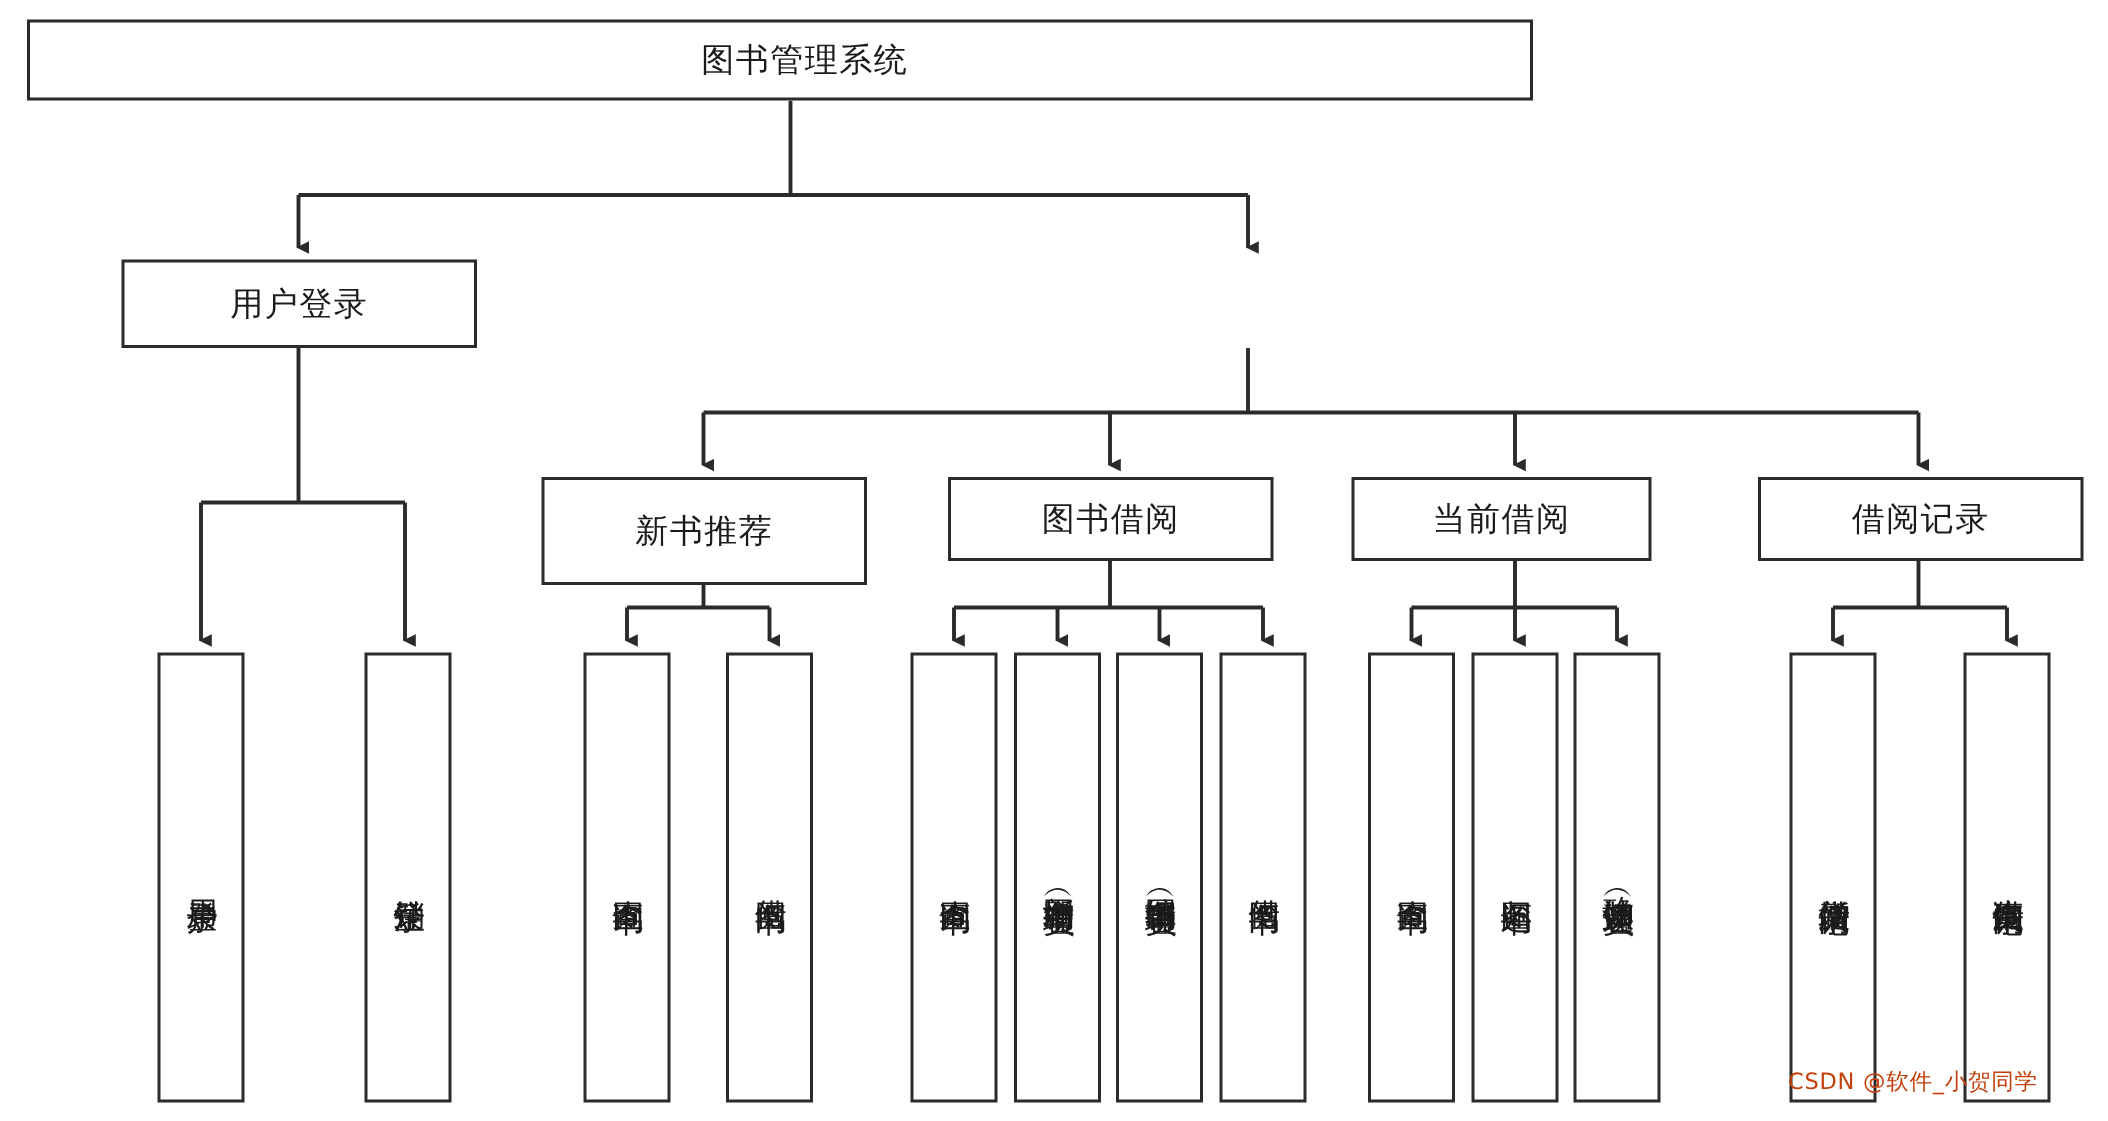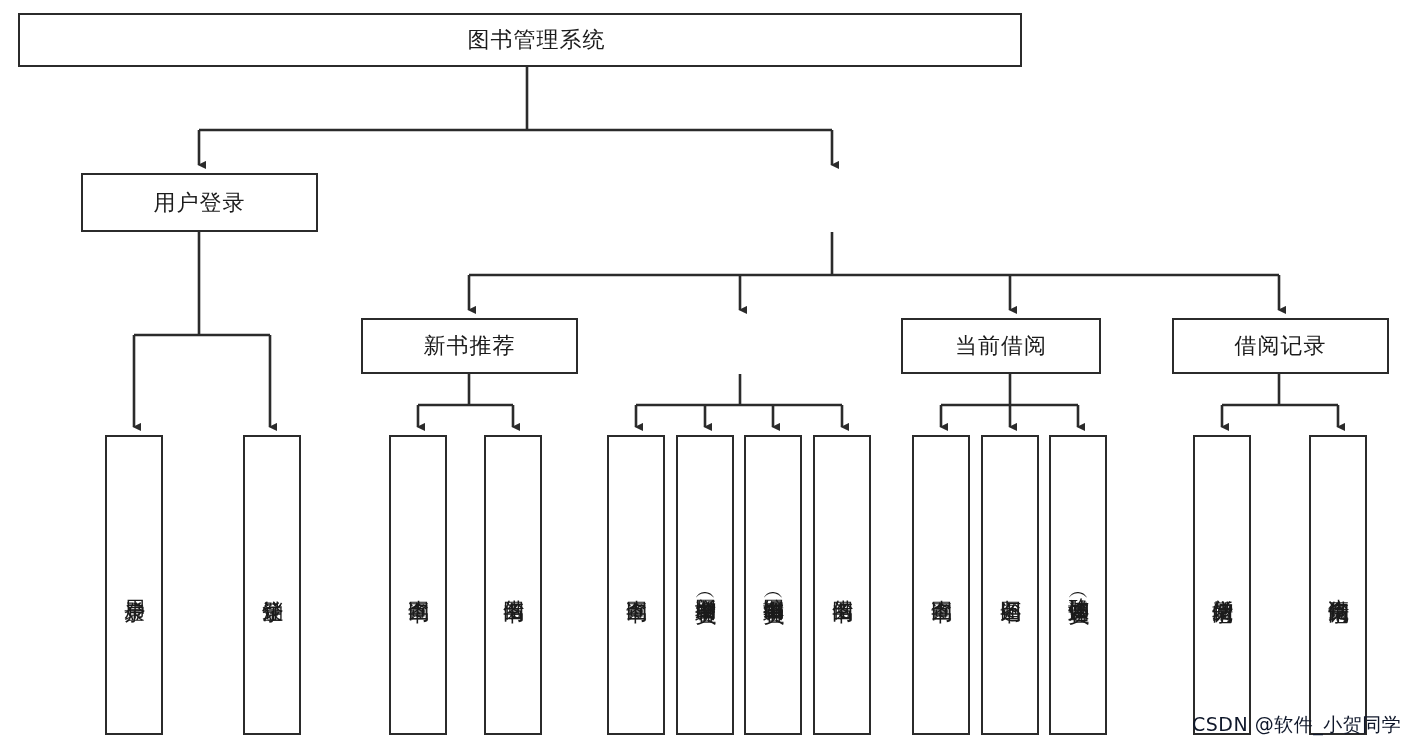--- a/index.html
+++ b/index.html
@@ -49,22 +49,22 @@
   svg.links {
     position: absolute;
     left: 0;
     top: 0;
     width: 1405px;
     height: 747px;
     pointer-events: none;
   }
   .watermark {
     position: absolute;
-    color: #0f172a;
-    font-size: 19px;
+    color: #c2410c;
+    font-size: 15px;
     white-space: nowrap;
     letter-spacing: 0.5px;
   }
 </style>
 </head>
 <body>
 
 <div id="canvas">
 
   <svg class="links" viewBox="0 0 1405 747" xmlns="http://www.w3.org/2000/svg">
@@ -118,22 +118,25 @@
   </svg>
 
   <div class="node horiz" style="left:18px; top:13px; width:1004px; height:54px;padding-left:33px;">
     <span>图书管理系统</span>
   </div>
 
   <div class="node horiz" style="left:81px; top:173px; width:237px; height:59px;">
     <span>用户登录</span>
   </div>
 
-  <div class="node horiz" style="left:361px; top:318px; width:217px; height:56px;">
+  <div class="node horiz" style="left:361px; top:318px; width:217px; height:72px;">
     <span>新书推荐</span>
+  </div>
+  <div class="node horiz" style="left:632px; top:318px; width:217px; height:56px;">
+    <span>图书借阅</span>
   </div>
   <div class="node horiz" style="left:901px; top:318px; width:200px; height:56px;">
     <span>当前借阅</span>
   </div>
   <div class="node horiz" style="left:1172px; top:318px; width:217px; height:56px;justify-content:center;">
     <span>借阅记录</span>
   </div>
 
   <div class="node vert" style="left:105px; top:435px; width:58px; height:300px;">
     <span class="vlabel">用户登录</span>

